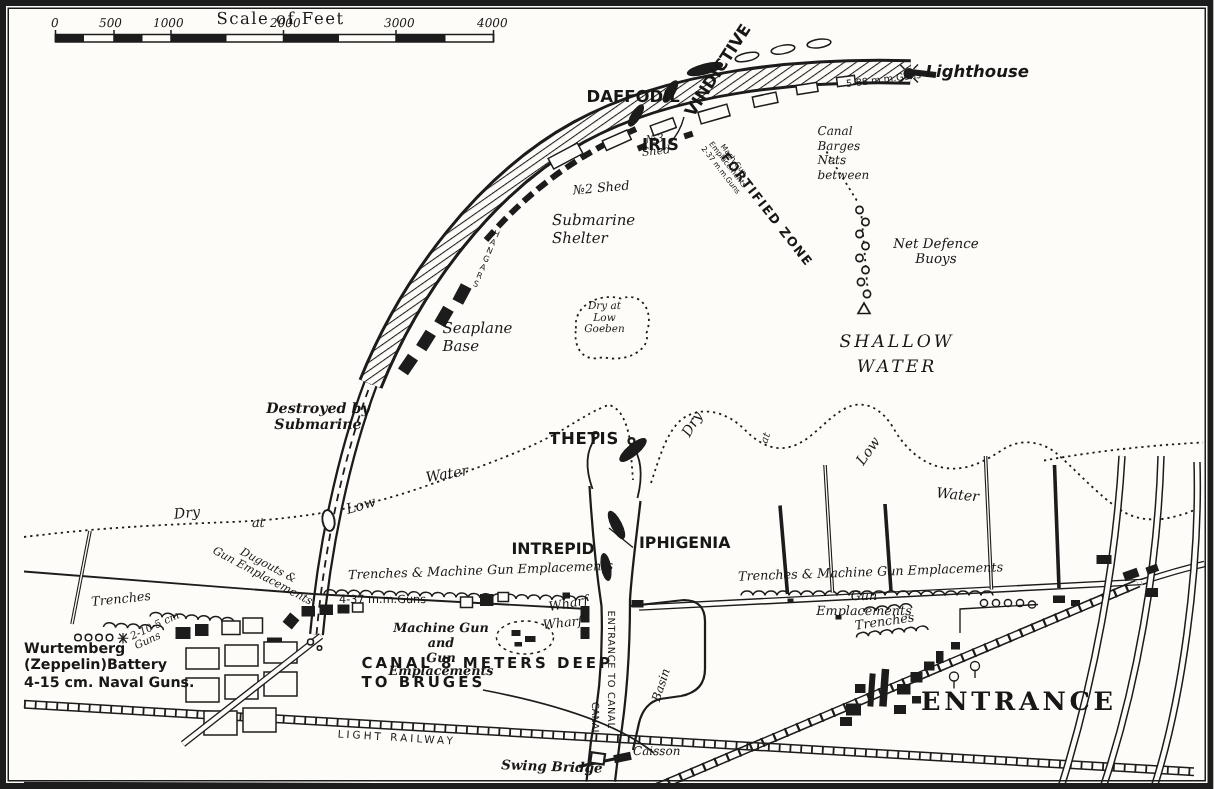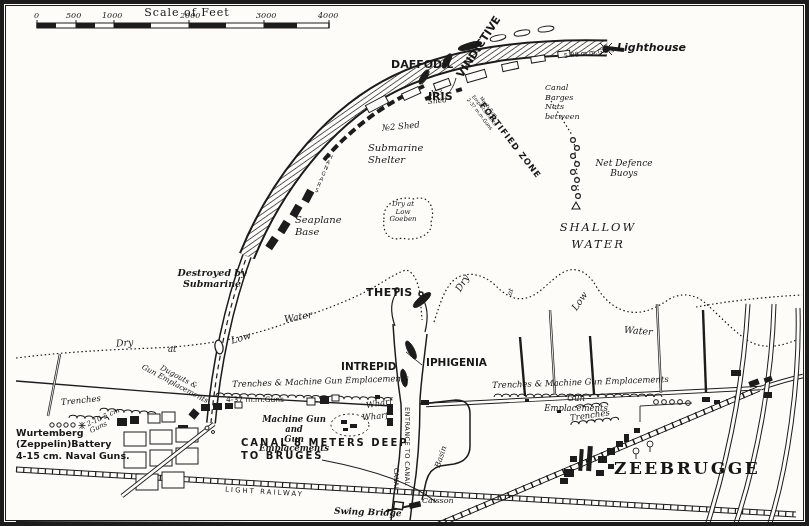--- a/index.html
+++ b/index.html
@@ -363,21 +363,21 @@
 
 <span class="lbl it" style="left:362px;top:395px;font-size:8.5px;transform:rotate(-10deg);">Wharf</span>
 <span class="lbl it" style="left:358px;top:408px;font-size:8.5px;transform:rotate(-6deg);">Wharf</span>
 <span class="lbl sans" style="left:399px;top:403px;height:86px;font-size:6.5px;letter-spacing:0.5px;writing-mode:vertical-rl;">ENTRANCE TO CANAL</span>
 <span class="lbl sans bd" style="left:237px;top:433px;font-size:10px;letter-spacing:2px;line-height:1.25;">CANAL 8 METERS DEEP
 TO BRUGES</span>
 
 <span class="lbl it ctr" style="left:505px;top:390px;width:66px;font-size:8.5px;margin-left:34px;">Gun
 Emplacements</span>
 <span class="lbl it" style="left:566px;top:407px;font-size:8.5px;transform:rotate(-8deg);">Trenches</span>
-<span class="lbl ser bd" style="left:610px;top:455px;font-size:17px;letter-spacing:2.5px;">ZEEBRUGGE</span>
+<span class="lbl ser bd" style="left:610px;top:455px;font-size:17px;letter-spacing:2.5px;">ENTRANCE</span>
 
 <span class="lbl sans bd" style="left:12px;top:423px;font-size:9.5px;line-height:1.2;">Wurtemberg
 (Zeppelin)Battery
 4-15 cm. Naval Guns.</span>
 <span class="lbl it" style="left:57px;top:392px;font-size:8.5px;transform:rotate(-6deg);">Trenches</span>
 <span class="lbl it ctr" style="left:136px;top:348px;width:92px;font-size:7.5px;line-height:1.1;transform:rotate(28deg);transform-origin:0 0;">Dugouts &amp;
 Gun Emplacements</span>
 <span class="lbl it" style="left:82px;top:418px;font-size:7px;line-height:1.05;transform:rotate(-25deg);transform-origin:0 0;">2-10·5 cm
 Guns</span>
 

